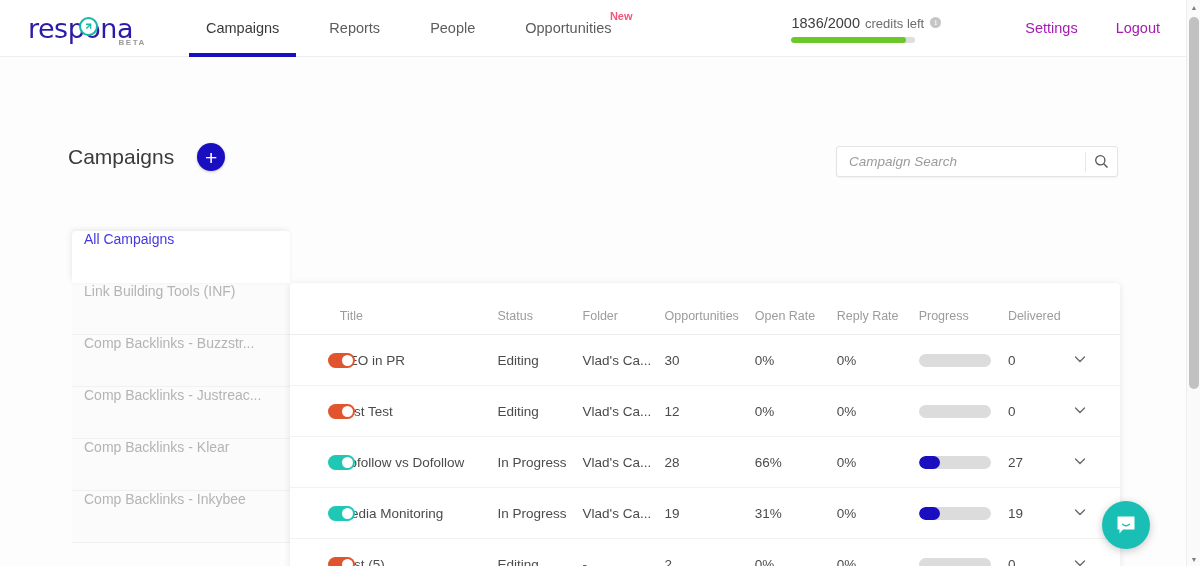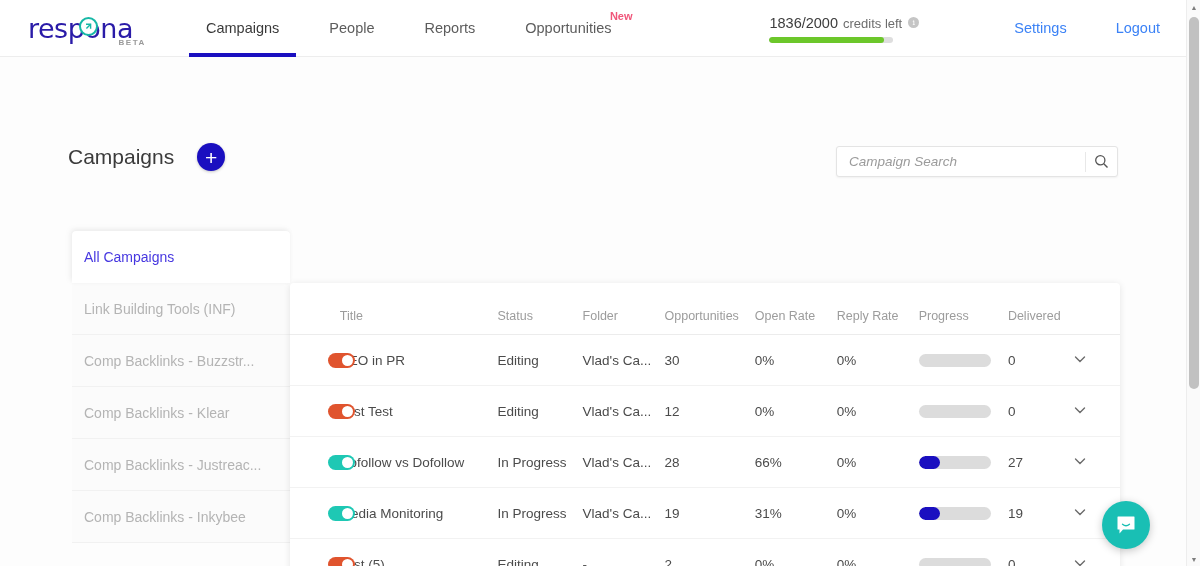--- a/index.html
+++ b/index.html
@@ -63,21 +63,21 @@
     display: inline-flex; align-items: center; justify-content: center;
     width: 11px; height: 11px; border-radius: 50%; background: #c5c5c5;
     color: #ffffff; font-size: 8px; margin-left: 6px; margin-top: -2px;
     font-family: "DejaVu Serif", serif; cursor: pointer;
   }
   .credits-bar {
     margin-top: 6px; width: 124px; height: 6px; border-radius: 3px; background: #dedede;
     overflow: hidden;
   }
   .credits-bar > i { display: block; height: 100%; background: #6cc72a; border-radius: 3px; }
-  .toplink { font-size: 14.5px; color: #3b82f6; margin-left: 49px; cursor: pointer; }
+  .toplink { font-size: 14.5px; color: #a21caf; margin-left: 38px; cursor: pointer; }
 
   
   .page { position: absolute; left: 0; top: 57px; width: 1186px; bottom: 0; background: #fdfdfd; }
 
   .page-head {
     position: absolute; left: 68px; top: 86px; display: flex; align-items: center;
   }
   .page-title { font-size: 21px; color: #3b3b3b; }
   .add-btn {
     width: 28px; height: 28px; border-radius: 50%; background: #1a0fc0;
@@ -104,21 +104,21 @@
   .search-btn {
     width: 31px; display: flex; align-items: center; justify-content: center; cursor: pointer;
   }
 
   
   .sidebar {
     position: absolute; left: 72px; top: 174px; width: 218px;
     background: #fbfbfb; border-radius: 3px;
   }
   .side-item {
-    height: 52px; display: flex; align-items: center; padding-left: 12px;
+    height: 52px; display: flex; align-items: flex-start; padding-left: 12px;
     font-size: 14px; color: #b4b4b4; cursor: pointer;
     border-bottom: 1px solid #f1f1f1; background: #fbfbfb;
   }
   .side-item.active {
     color: #4637e0; background: #ffffff; border-bottom: none;
     border-radius: 4px 4px 0 0;
     box-shadow: -2px -2px 6px rgba(0,0,0,.05), 0 -1px 4px rgba(0,0,0,.04);
     position: relative; z-index: 3;
   }
 
@@ -208,24 +208,24 @@
       </svg>
     </span>
     <span class="logo-beta">BETA</span>
   </div>
 
   <nav class="nav">
     <div class="nav-item active">
       <span>Campaigns</span>
     </div>
     <div class="nav-item">
+      <span>Reports</span>
+    </div>
+    <div class="nav-item">
       <span>People</span>
-    </div>
-    <div class="nav-item">
-      <span>Reports</span>
     </div>
     <div class="nav-item">
       <span>Opportunities</span>
       <span class="nav-badge">New</span>
     </div>
   </nav>
 
   <div class="topright">
     <div class="credits">
       <div class="credits-line">
@@ -266,24 +266,24 @@
     <div class="side-item active">
       <span>All Campaigns</span>
     </div>
     <div class="side-item">
       <span>Link Building Tools (INF)</span>
     </div>
     <div class="side-item">
       <span>Comp Backlinks - Buzzstr...</span>
     </div>
     <div class="side-item">
+      <span>Comp Backlinks - Justreac...</span>
+    </div>
+    <div class="side-item">
       <span>Comp Backlinks - Klear</span>
-    </div>
-    <div class="side-item">
-      <span>Comp Backlinks - Justreac...</span>
     </div>
     <div class="side-item">
       <span>Comp Backlinks - Inkybee</span>
     </div>
   </div>
 
   <div class="card">
     <table class="camp">
       <thead>
         <tr>

